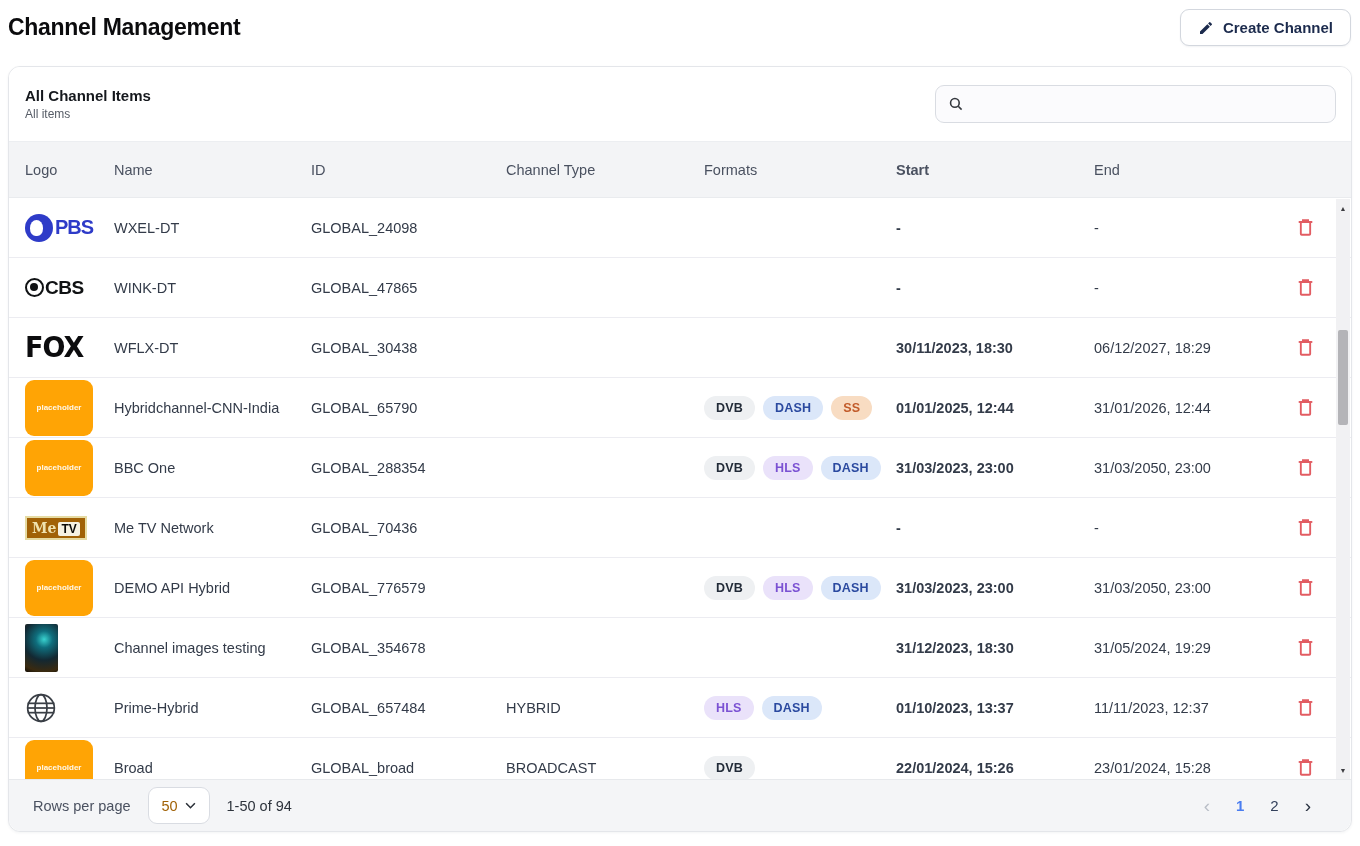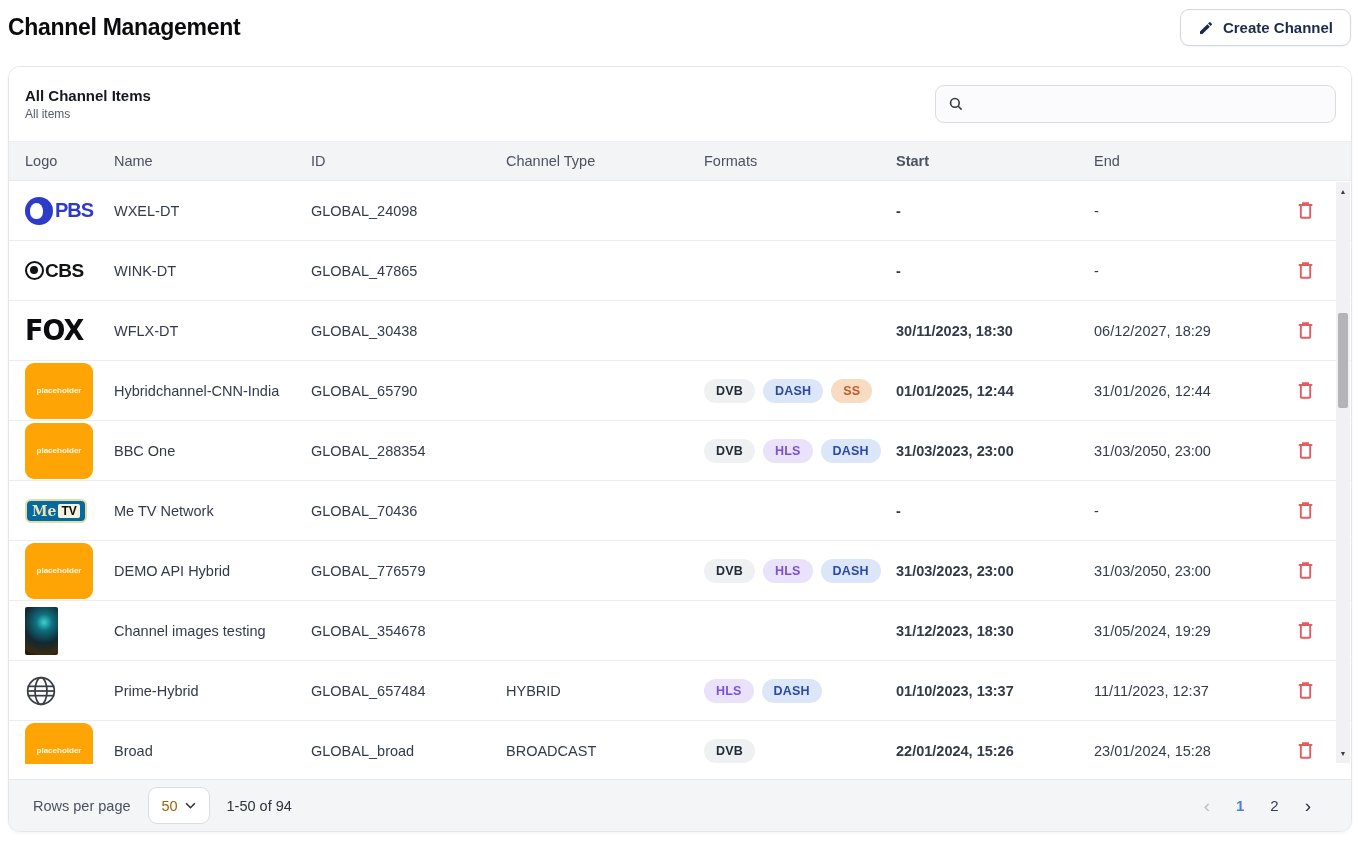--- a/index.html
+++ b/index.html
@@ -23,21 +23,21 @@
   .panel-head { position:relative; height:74px; background:#fff; }
   .panel-heading { position:absolute; left:16px; top:20px; font-size:15px; font-weight:700; color:#15181d; }
   .panel-subheading { position:absolute; left:16px; top:40px; font-size:12px; color:#565c66; }
   .search-box { position:absolute; right:15px; top:18px; width:401px; height:38px;
     border:1px solid #d9dce2; border-radius:9px; background:#fbfbfd;
     display:flex; align-items:center; padding:0 12px; gap:8px; }
   .search-box input { border:none; outline:none; background:transparent; flex:1;
     font-size:14px; color:#333; font-family:"Liberation Sans", sans-serif; }
 
   
-  .thead { height:40px; background:#f3f4f6; border-top:1px solid #eceef1;
+  .thead { height:57px; background:#f3f4f6; border-top:1px solid #eceef1;
     border-bottom:1px solid #e9ebee; display:flex; align-items:center;
     font-size:14.5px; color:#4a5160; }
   .tbody { position:relative; height:583px; overflow:hidden; }
   .trow { height:60px; display:flex; align-items:center; border-bottom:1px solid #ececf1;
     background:#fff; font-size:14.5px; color:#333b49; }
 
   .cell { flex:none; overflow:hidden; white-space:nowrap; }
   .c-logo    { width:97px;  padding-left:16px; display:flex; align-items:center; }
   .c-name    { width:197px; padding-left:8px; }
   .c-id      { width:195px; padding-left:8px; }
@@ -63,22 +63,22 @@
   .logo-cbs { display:flex; align-items:center; font-weight:800; color:#101214; font-size:19px; letter-spacing:-0.5px; }
   .cbs-eye { width:19px; height:19px; border-radius:50%; border:2.5px solid #101214;
     position:relative; margin-right:1px; }
   .cbs-eye::after { content:""; position:absolute; left:3px; top:3px; width:8px; height:8px;
     border-radius:50%; background:#101214; }
   .logo-fox { font-size:27px; font-weight:900; color:#0c0c0e; letter-spacing:-1px;
     font-family:"DejaVu Sans", sans-serif; transform:scaleY(1.05); }
   .logo-placeholder { width:68px; height:56px; border-radius:9px; display:flex;
     align-items:center; justify-content:center; }
   .logo-placeholder span { font-size:8px; font-weight:700; color:rgba(255,255,255,.92); }
-  .logo-metv { background:#0369a1; border:2px solid #e6dba2; border-radius:6px;
-    padding:2px 5px; display:flex; align-items:center; gap:2px; }
+  .logo-metv { background:#a16207; border:2px solid #e6dba2; border-radius:0;
+    padding:2px 5px; display:flex; align-items:flex-end; gap:2px; }
   .metv-me { font-family:"DejaVu Serif", serif; font-weight:700; font-size:14px; color:#efe2ae; }
   .metv-tv { background:#f6f2e2; color:#0c0b08; font-weight:800; font-size:12px;
     padding:0 3px; border-radius:2px; }
   .logo-art { width:33px; height:48px; border-radius:2px;
     background:radial-gradient(circle at 58% 32%, #39d2cf 0%, #0f6e7d 22%, #132832 55%, #3a2a10 85%, #120d06 100%); }
 
   
   .tfoot { position:absolute; left:0; right:0; bottom:0; height:52px; background:#f4f5f7;
     border-top:1px solid #e7e9ec; display:flex; align-items:center; padding:0 16px;
     border-radius:0 0 12px 12px; }

